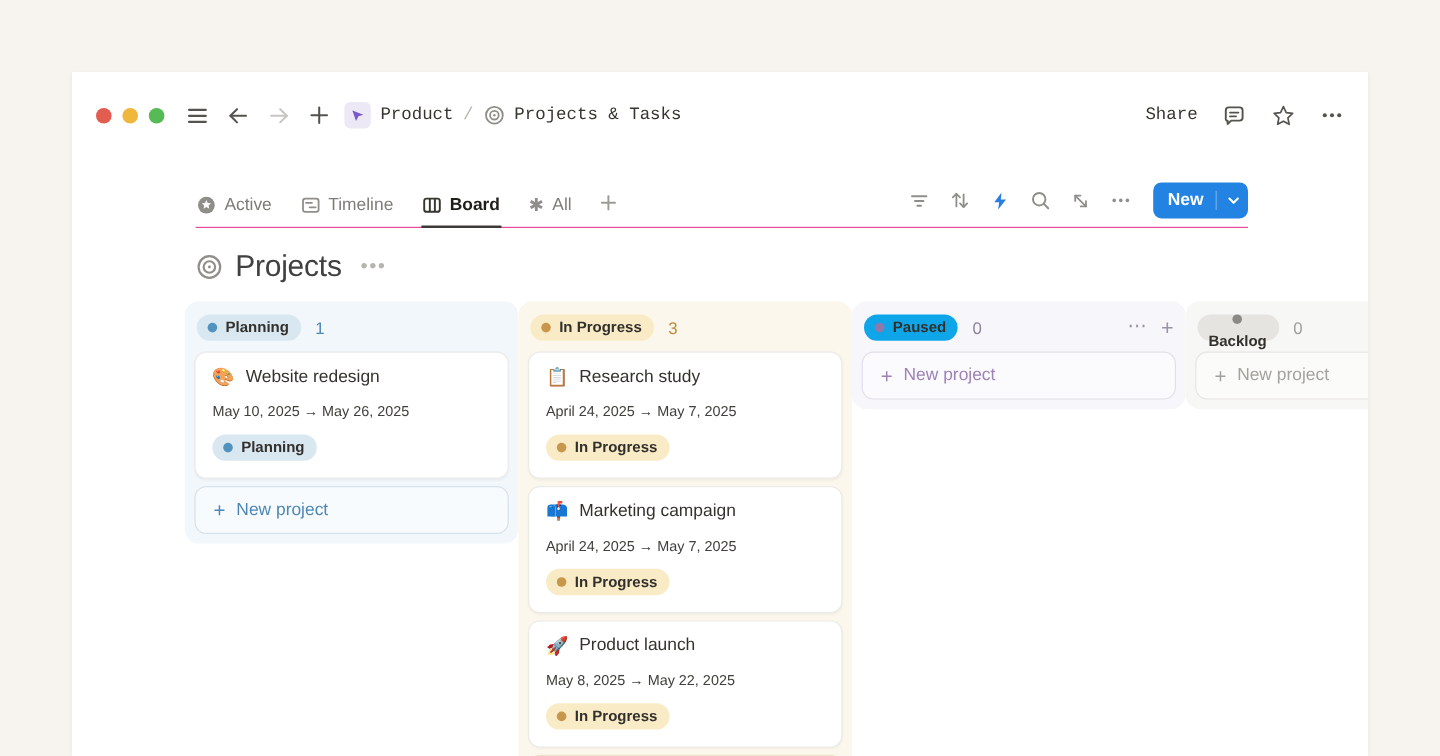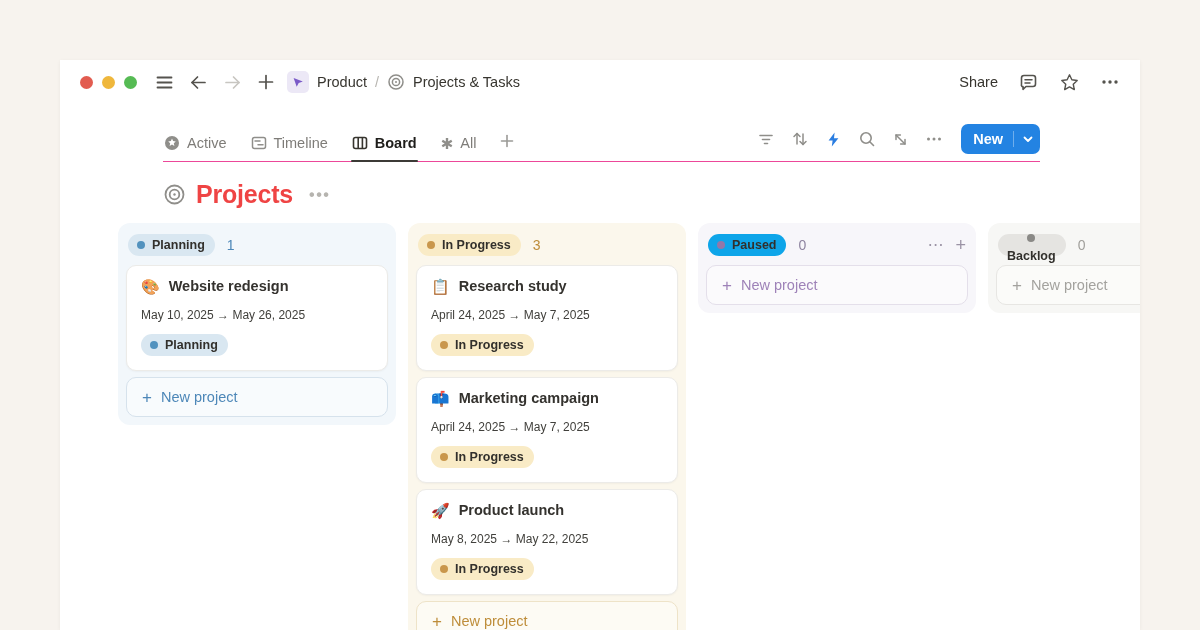--- a/index.html
+++ b/index.html
@@ -10,21 +10,21 @@
     color:#37352F;
     -webkit-font-smoothing:antialiased;
   }
   .window{
     position:absolute;left:60px;top:60px;width:1080px;height:570px;
     background:#FFFFFF;overflow:hidden;
     box-shadow:0 1px 4px rgba(0,0,0,0.05);
     display:flex;flex-direction:column;
   }
   
-  .titlebar{height:44px;flex:0 0 44px;display:flex;align-items:center;padding:0 20px;}
+  .titlebar{height:44px;flex:0 0 44px;display:flex;align-items:center;padding:14px 20px;font-family:Liberation Mono, monospace;}
   .traffic{display:flex;gap:9px;align-items:center;}
   .tl{width:13px;height:13px;border-radius:50%;}
   .tl.red{background:#E25C50;}
   .tl.yellow{background:#EFB73C;}
   .tl.green{background:#56BB54;}
   .nav-icons{display:flex;align-items:center;gap:15px;margin-left:18px;}
   .nav-icons svg{display:block;}
   .breadcrumb{display:flex;align-items:center;gap:8px;margin-left:12px;font-size:14.5px;}
   .ws-icon{width:22px;height:22px;border-radius:5px;background:#ECE8F6;display:flex;align-items:center;justify-content:center;}
   .crumb{color:#37352F;cursor:default;}
@@ -47,41 +47,41 @@
   .tab-plus{color:#9B9A97;padding-bottom:10px;display:flex;}
   .tab-tools{display:flex;align-items:center;gap:16px;padding-bottom:7px;}
   .tool{display:flex;align-items:center;justify-content:center;}
   .new-btn{
     display:flex;align-items:center;height:30px;border-radius:7px;background:#2383E2;color:#fff;
     font-size:14.5px;font-weight:600;padding:0 4px 0 12px;margin-left:2px;
   }
   .nb-div{width:1px;height:16px;background:rgba(255,255,255,0.35);margin:0 6px 0 10px;}
   
   .page-head{margin:18px 100px 0 103px;display:flex;align-items:center;gap:10px;}
-  .page-title{font-size:25px;font-weight:700;color:#ef4444;letter-spacing:-0.2px;}
+  .page-title{font-size:25px;font-weight:400;color:#404040;letter-spacing:-0.2px;}
   .head-more{color:#B6B4AF;font-size:16px;letter-spacing:1.5px;font-weight:700;margin-left:6px;}
   
-  .board{flex:1;margin-top:14px;padding-left:58px;display:flex;gap:12px;align-items:flex-start;overflow:hidden;}
+  .board{flex:1;margin-top:14px;padding-left:94px;display:flex;align-items:flex-start;overflow:hidden;}
   .column{flex:0 0 278px;width:278px;border-radius:12px;padding:8px;box-sizing:border-box;}
   .col-header{display:flex;align-items:center;height:24px;margin:2px 0 8px 0;padding:0 2px;}
   .pill{display:inline-flex;align-items:center;gap:7px;height:22px;border-radius:12px;padding:0 10px 0 9px;}
   .dot{width:8px;height:8px;border-radius:50%;flex:0 0 8px;}
   .pill-name{font-size:12.5px;font-weight:600;color:#32302C;}
   .count{margin-left:12px;font-size:14px;font-weight:500;}
   .hacts{margin-left:auto;display:flex;align-items:center;gap:12px;color:#9B93A5;}
   .hact{font-size:16px;line-height:1;cursor:default;}
   .hact.plus{font-size:18px;font-weight:400;}
   .card{
     background:#FFFFFF;border:1px solid #ECEBE8;border-radius:10px;
     box-shadow:0 1px 2px rgba(15,15,15,0.04);
     padding:12px 14px 14px 14px;margin-bottom:6px;cursor:default;
   }
   .card-title{display:flex;align-items:center;gap:9px;}
   .emoji{font-size:15px;line-height:1;}
-  .ctitle{font-size:14.5px;font-weight:700;color:#34322E;}
+  .ctitle{font-size:14.5px;font-weight:400;color:#34322E;}
   .cdates{margin-top:14px;font-size:12px;color:#41403C;}
   .card-pill{margin-top:12px;}
   .newproj{
     margin-top:2px;height:40px;border-radius:10px;border:1px solid;
     background:rgba(255,255,255,0.45);
     display:flex;align-items:center;gap:9px;padding:0 15px;box-sizing:border-box;
     font-size:14.5px;font-weight:500;cursor:default;
   }
   .np-plus{font-size:17px;font-weight:400;line-height:1;}
   svg{flex:none;}

